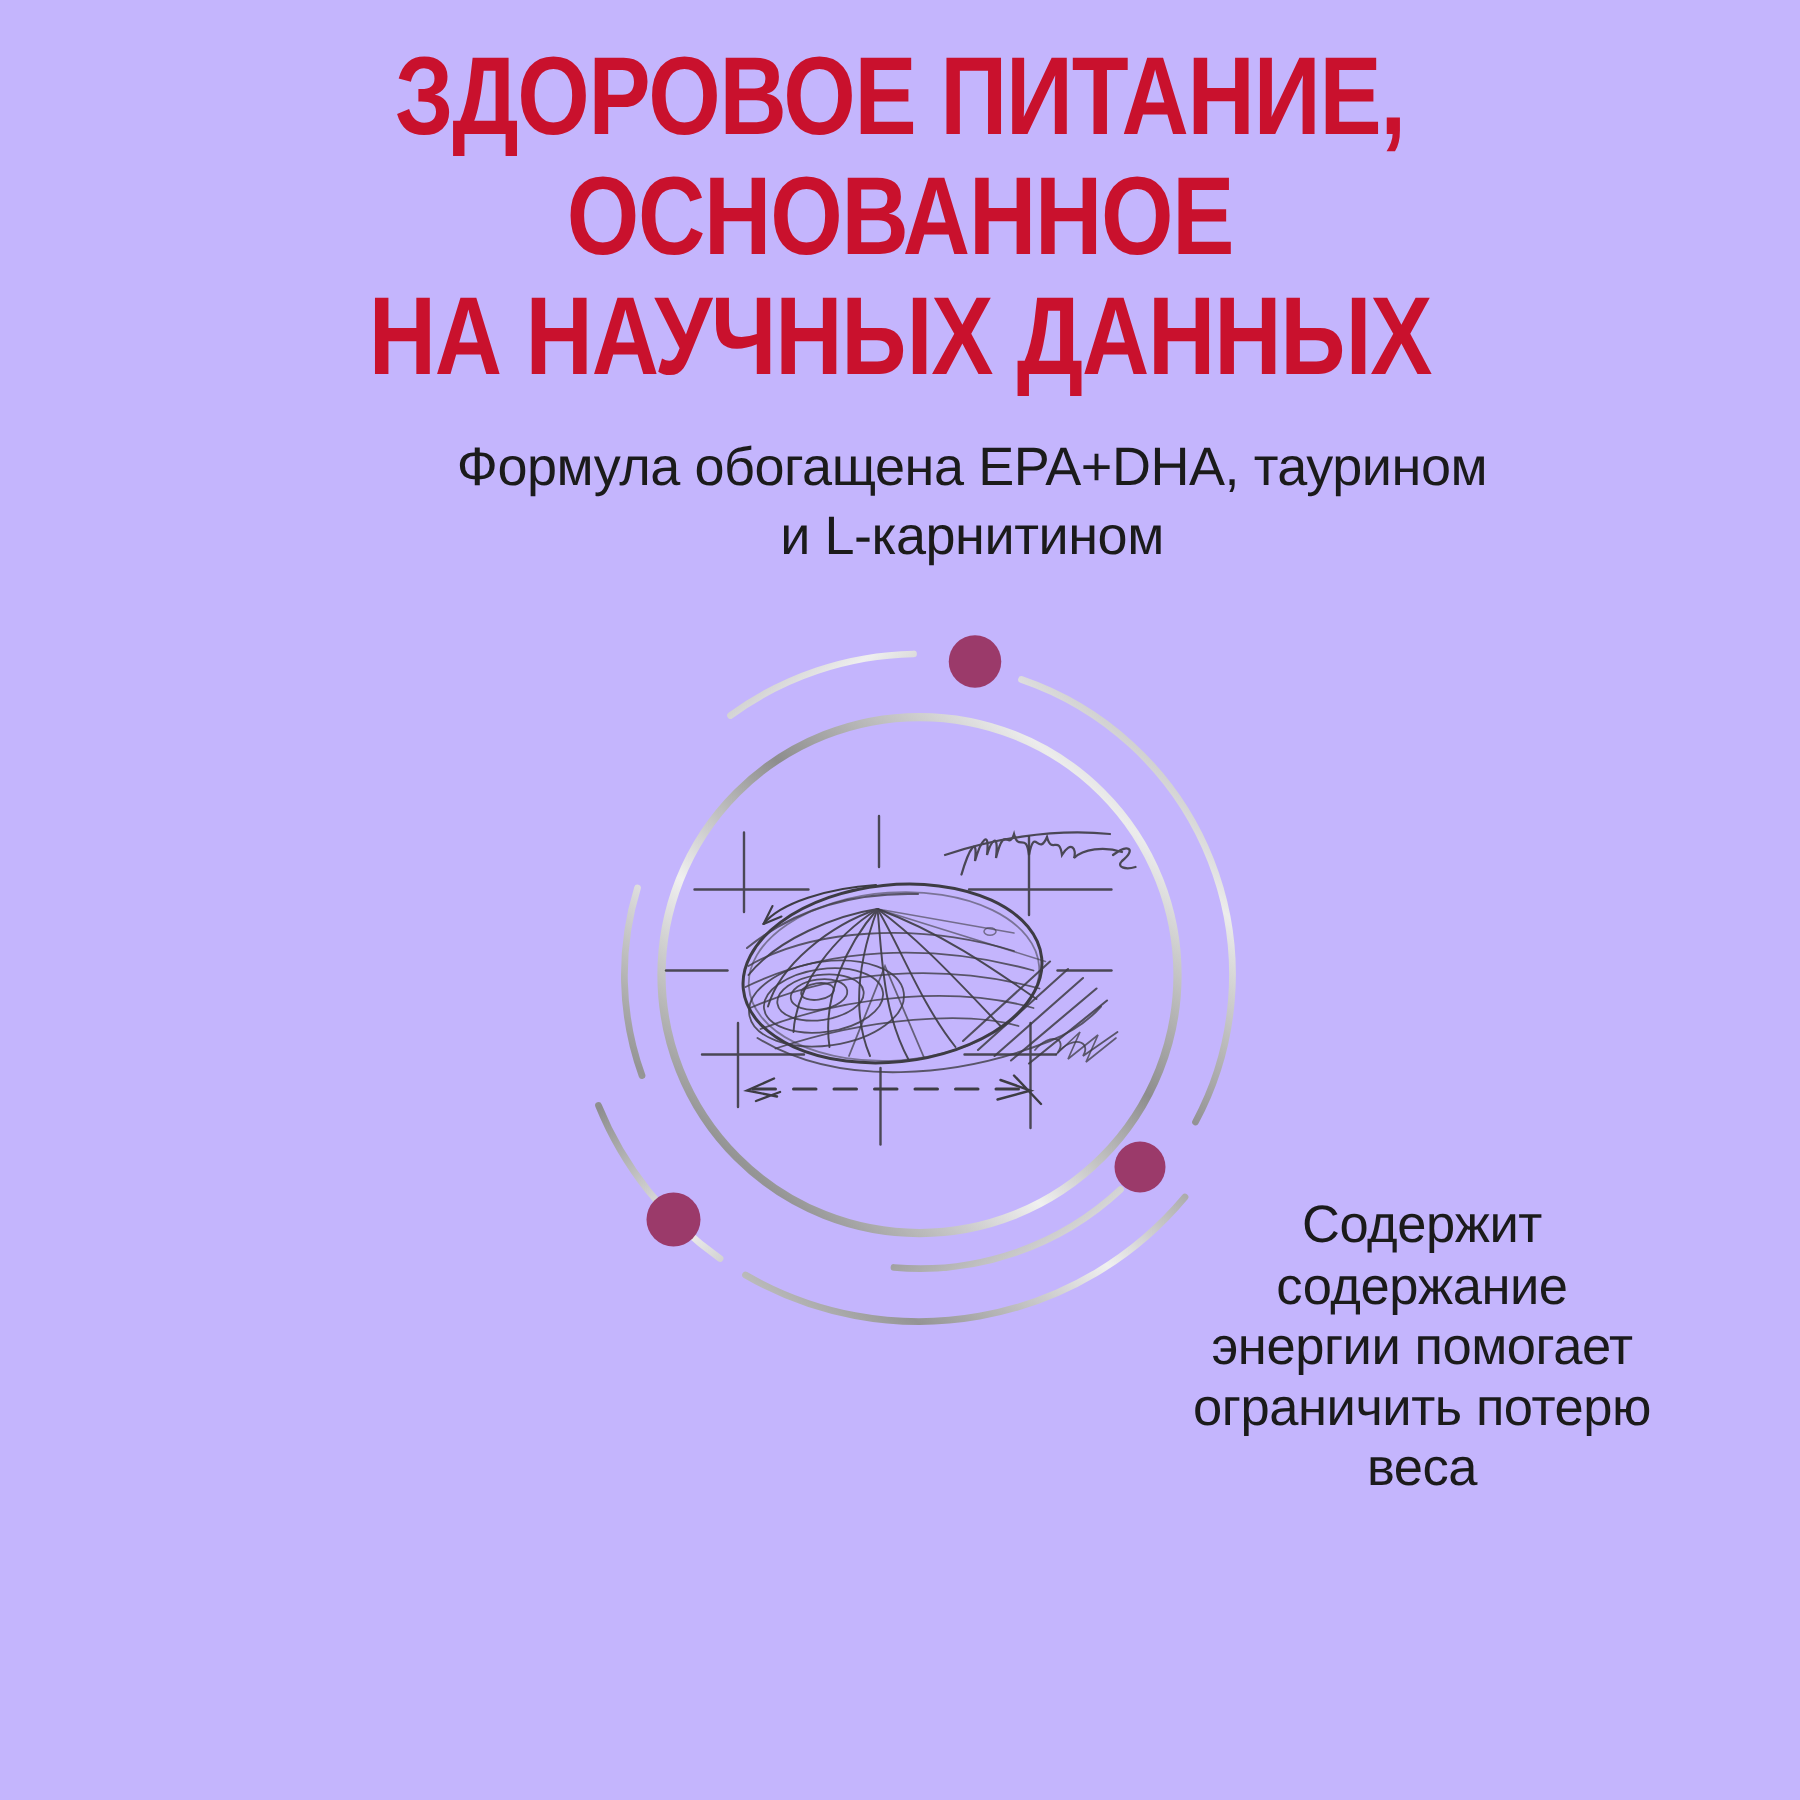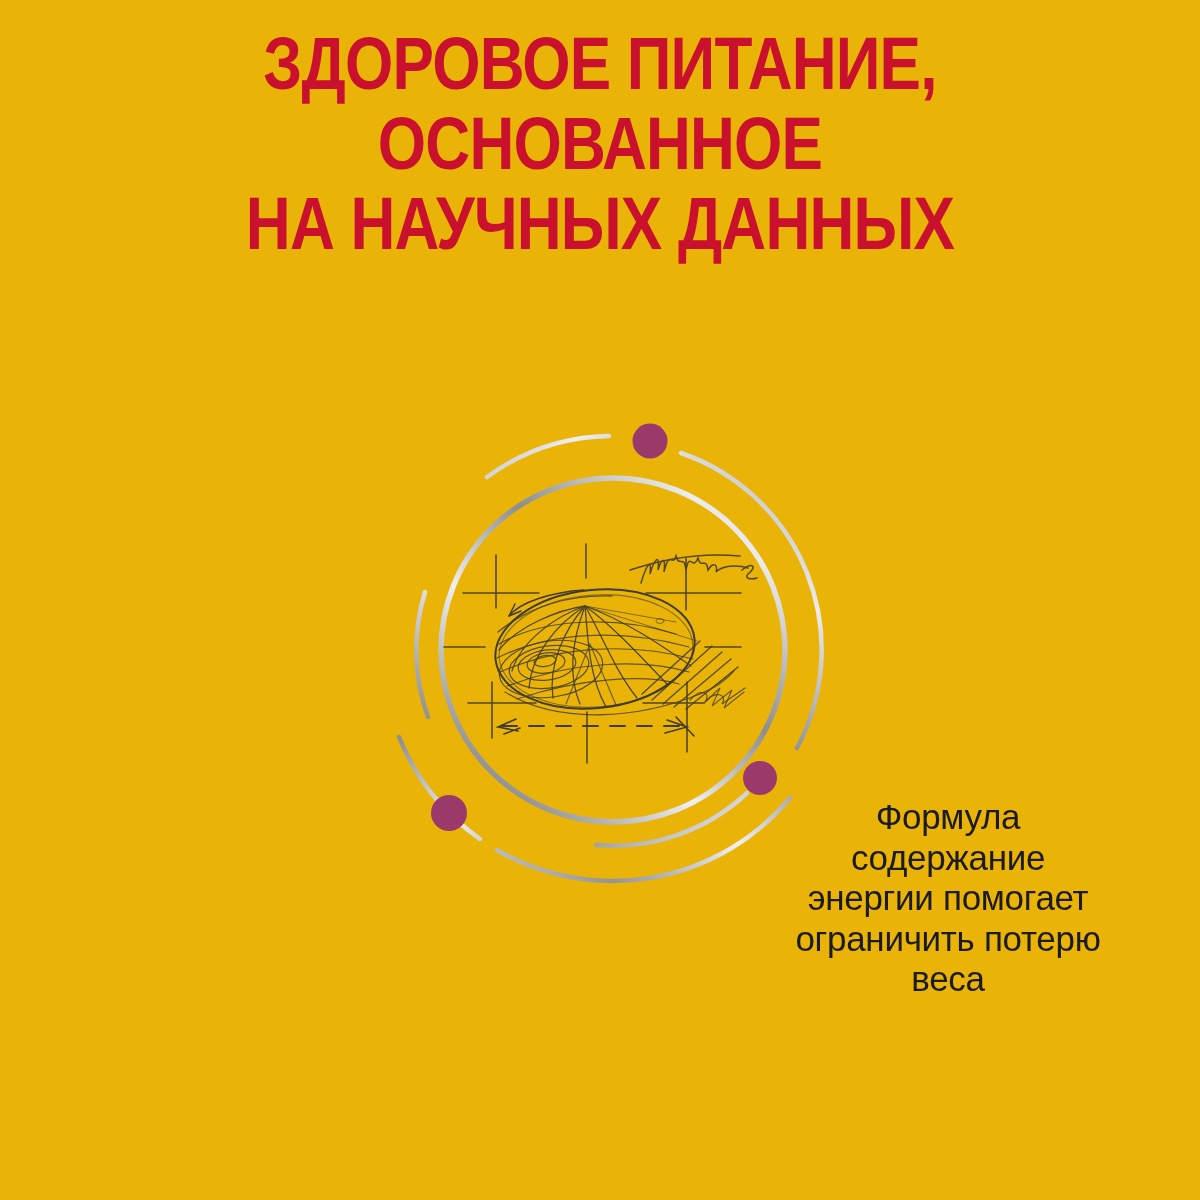--- a/index.html
+++ b/index.html
@@ -1,18 +1,18 @@
 <!DOCTYPE html>
 <html style="--brand-red: #C9112D; --dot-plum: #9B3A6A; --body-text: #1b1b1b; --sketch-ink: #2f2f2f; --arc-silver-dark: #8f8f8f; --arc-silver-light: #efefef;"><head>
 <meta charset="utf-8">
 <style>
   html,body{margin:0;padding:0;background:#ffffff;}
   .canvas{
     position:relative;width:1200px;height:1200px;margin:0 auto;
-    background:#eab308;overflow:hidden;
+    background:#c4b5fd;overflow:hidden;
     font-family:"Liberation Sans",sans-serif;
   }
   .heading{
     position:absolute;left:0;top:24px;width:1200px;
     text-align:center;color:var(--brand-red,#C9112D);
     font-weight:700;font-size:74px;line-height:80px;
     letter-spacing:-1px;
     transform:scaleX(0.84);
     transform-origin:50% 0;
   }
@@ -148,20 +148,22 @@
         <path d="M742,570 C752,562 758,566 748,574 C744,578 750,580 757,578"></path>
       </g>
     </g>
   </svg>
 
   <div class="heading">
     <div>ЗДОРОВОЕ ПИТАНИЕ, ОСНОВАННОЕ</div>
     <div>НА НАУЧНЫХ ДАННЫХ</div>
   </div>
 
+  <div class="note">Формула обогащена EPA+DHA, таурином
+и L-карнитином</div>
 
-  <div class="callout callout-right">Формула
+  <div class="callout callout-right">Содержит
 содержание
 энергии помогает
 ограничить потерю
 веса</div>
 
 </div>
 
 </body></html>

